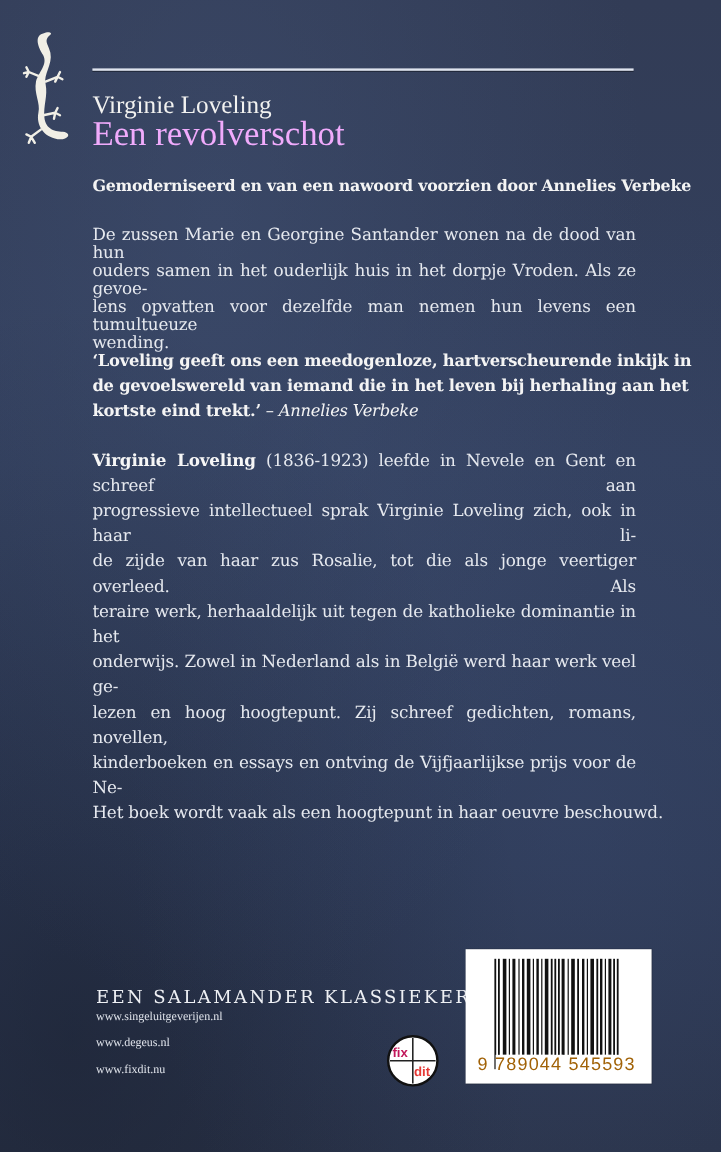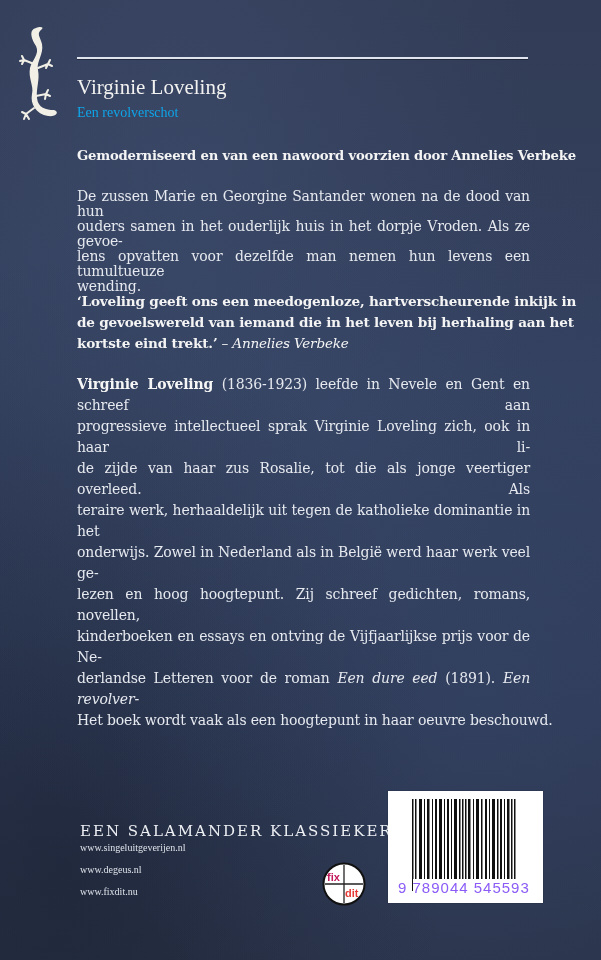--- a/index.html
+++ b/index.html
@@ -11,37 +11,37 @@
       radial-gradient(ellipse at 80% 70%, rgba(60,78,118,0.30) 0%, rgba(0,0,0,0) 55%),
       radial-gradient(ellipse at 10% 90%, rgba(20,26,40,0.45) 0%, rgba(0,0,0,0) 50%),
       linear-gradient(180deg, #323c56 0%, #33405e 40%, #2e3a56 75%, #2a3349 100%);
     color: #eceff4;
     font-family: "DejaVu Serif", serif;
   }
   .abs { position: absolute; }
   .logo { left: 6px; top: 24px; width: 56px; height: 100px; }
   .rule { left: 77px; top: 57px; width: 451px; height: 2px; background: #dfe4ee; box-shadow: 0 1px 0 rgba(0,0,0,0.35); }
   .author { left: 77px; top: 75px; font-family: "Liberation Serif", serif; font-size: 21px; line-height: 25px; color: #f2f2f0; }
-  .title  { left: 77px; top: 100px; font-family: "Liberation Serif", serif; font-size: 14px; line-height: 25px; color: #0ea5e9; }
+  .title  { left: 77px; top: 100px; font-family: "Liberation Serif", serif; font-size: 29px; line-height: 25px; color: #f0abfc; }
   .col { left: 77px; width: 453px; }
   .subtitle { top: 148px; font-family: "DejaVu Serif", serif; font-size: 13.2px; font-weight: bold; color: #f4f4f4; letter-spacing: -0.2px; white-space: nowrap; }
   .blurb { top: 189px; font-family: "DejaVu Serif", serif; font-size: 14px; line-height: 15px; color: #e6e9ef; text-align: justify; letter-spacing: -0.15px; }
   .quote { top: 291px; font-family: "DejaVu Serif", serif; font-size: 13.6px; line-height: 21px; color: #f4f4f4; font-weight: bold; letter-spacing: -0.2px; }
   .quote .attr { font-weight: normal; }
   .quote .attr i { font-style: italic; }
   .bio { top: 374px; font-family: "DejaVu Serif", serif; font-size: 14px; line-height: 21px; color: #e6e9ef; text-align: justify; letter-spacing: -0.15px; }
   .bio b { color: #f6f6f6; }
   .line { display: block; white-space: nowrap; }
   .justify-line { display: block; text-align: justify; text-align-last: justify; }
   .series { left: 80px; top: 822px; font-family: "DejaVu Serif", serif; font-size: 15px; letter-spacing: 2px; color: #eef0f4; }
   .link { left: 80px; font-family: "Liberation Serif", serif; font-size: 10px; color: #dfe3ea; }
   .fixdit { left: 322px; top: 862px; width: 44px; height: 44px; }
   .barcode-box { left: 388px; top: 791px; width: 155px; height: 112px; background: #ffffff; box-shadow: 0 0 1px rgba(0,0,0,0.4); }
   .barcode-box svg { position: absolute; left: 0; top: 0; }
-  .isbn { position: absolute; left: 10px; top: 88px; font-family: "Liberation Sans", sans-serif; font-size: 15px; color: #8b5cf6; letter-spacing: 1px; }
+  .isbn { position: absolute; left: 10px; top: 88px; font-family: "Liberation Sans", sans-serif; font-size: 15px; color: #a16207; letter-spacing: 1px; }
   .isbn span { background: #fff; }
 </style>
 </head>
 <body>
 
 <div class="abs logo">
   <svg width="56" height="100" viewBox="0 0 56 100">
     <path d="M30 4 C 22 6, 26 16, 30 22 C 34 30, 26 36, 24 44 C 22 54, 28 62, 26 70 C 24 80, 30 90, 42 92 C 50 93, 54 88, 48 86 C 40 86, 32 84, 31 74 C 30 64, 34 56, 32 46 C 30 38, 38 30, 36 20 C 34 12, 30 10, 36 5 C 38 3, 34 2, 30 4 Z" fill="#f1efe6"></path>
     <path d="M28 40 L18 36 M18 36 L16 32 M18 36 L14 37 M18 36 L16 40" stroke="#f1efe6" stroke-width="2" fill="none" stroke-linecap="round"></path>
     <path d="M32 44 L42 40 M42 40 L44 36 M42 40 L46 42 M42 40 L40 44" stroke="#f1efe6" stroke-width="2" fill="none" stroke-linecap="round"></path>
@@ -70,21 +70,20 @@
 </div>
 
 <div class="abs col bio">
   <span class="justify-line"><b>Virginie Loveling</b><span> (1836-1923) leefde in Nevele en Gent en schreef aan</span></span>
   <span class="justify-line">progressieve intellectueel sprak Virginie Loveling zich, ook in haar li-</span>
   <span class="justify-line">de zijde van haar zus Rosalie, tot die als jonge veertiger overleed. Als</span>
   <span class="justify-line">teraire werk, herhaaldelijk uit tegen de katholieke dominantie in het</span>
   <span class="justify-line">onderwijs. Zowel in Nederland als in België werd haar werk veel ge-</span>
   <span class="justify-line">lezen en hoog hoogtepunt. Zij schreef gedichten, romans, novellen,</span>
   <span class="justify-line">kinderboeken en essays en ontving de Vijfjaarlijkse prijs voor de Ne-</span>
-  <span class="justify-line"><span>derlandse Letteren voor de roman </span><i>Een dure eed</i><span> (1891). </span><i>Een revolver-</i></span>
   <span class="line">Het boek wordt vaak als een hoogtepunt in haar oeuvre beschouwd.</span>
 </div>
 
 <div class="abs series">EEN SALAMANDER KLASSIEKER</div>
 <div class="abs link" style="top:842px;">www.singeluitgeverijen.nl</div>
 <div class="abs link" style="top:864px;">www.degeus.nl</div>
 <div class="abs link" style="top:886px;">www.fixdit.nu</div>
 
 <div class="abs fixdit">
   <svg width="44" height="44" viewBox="0 0 44 44">

